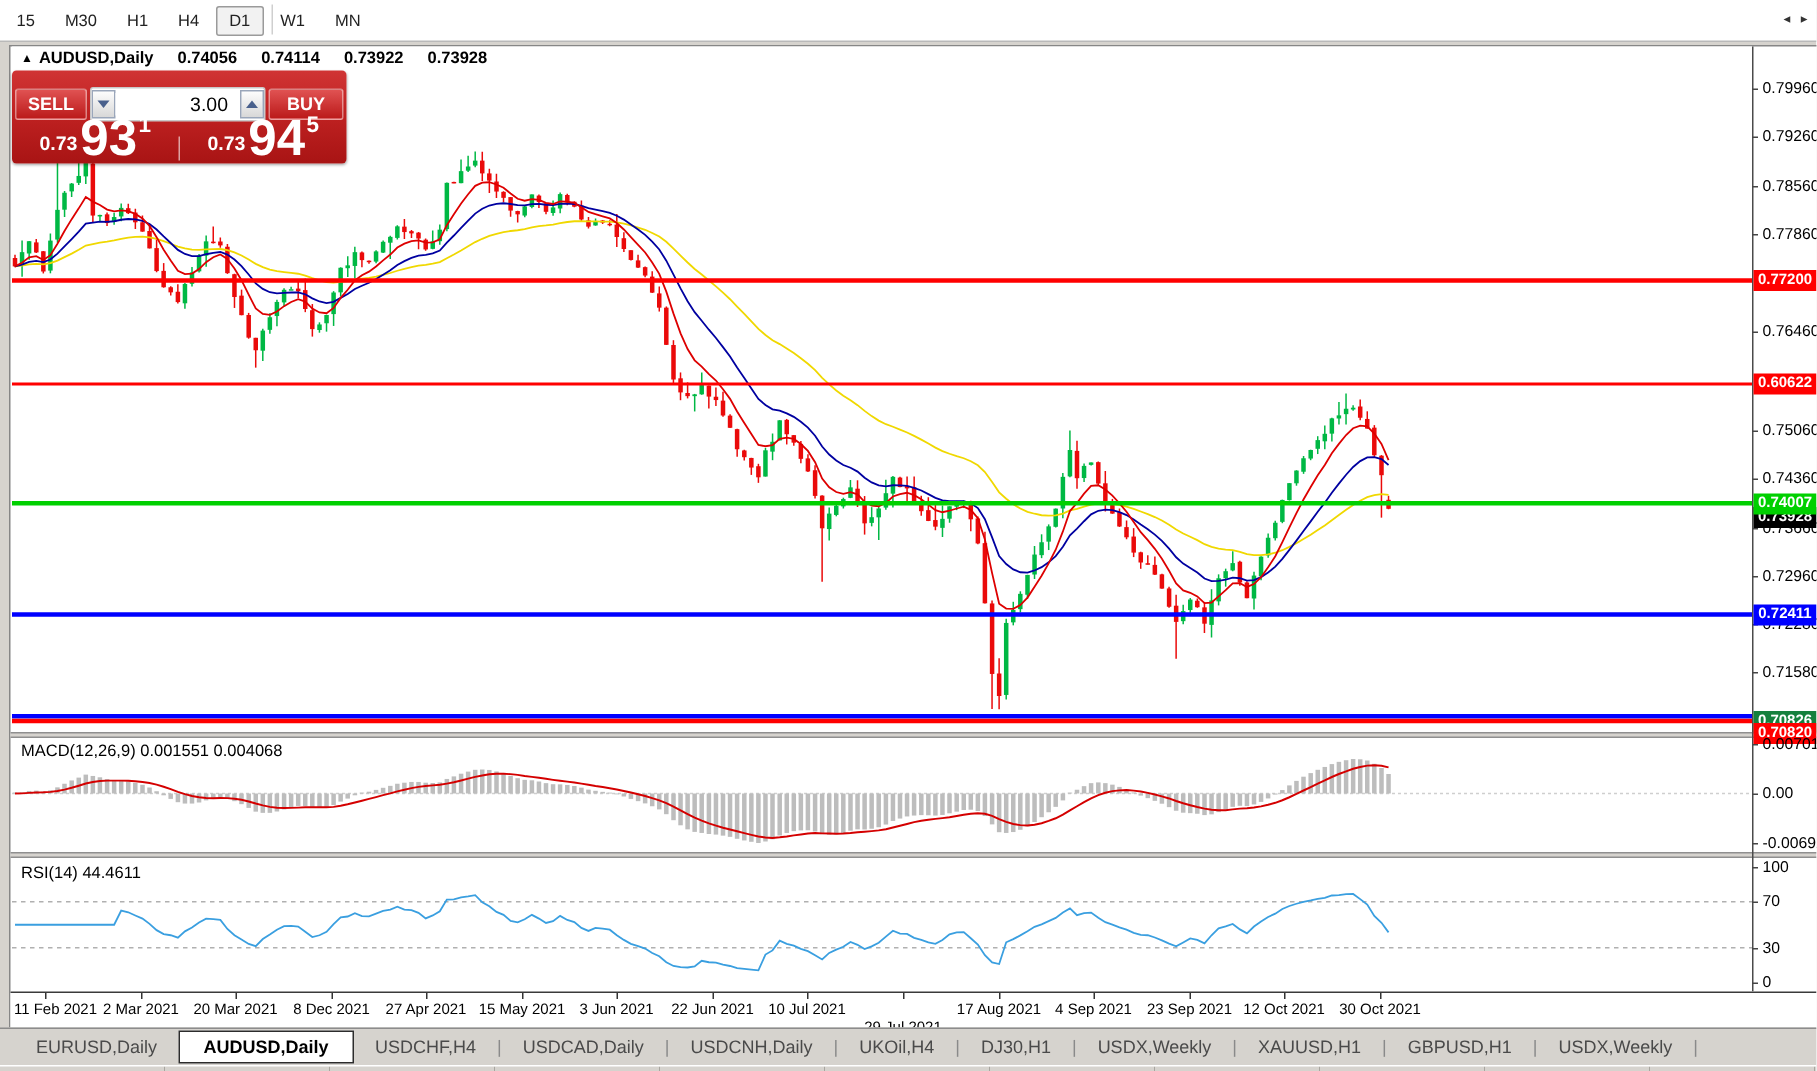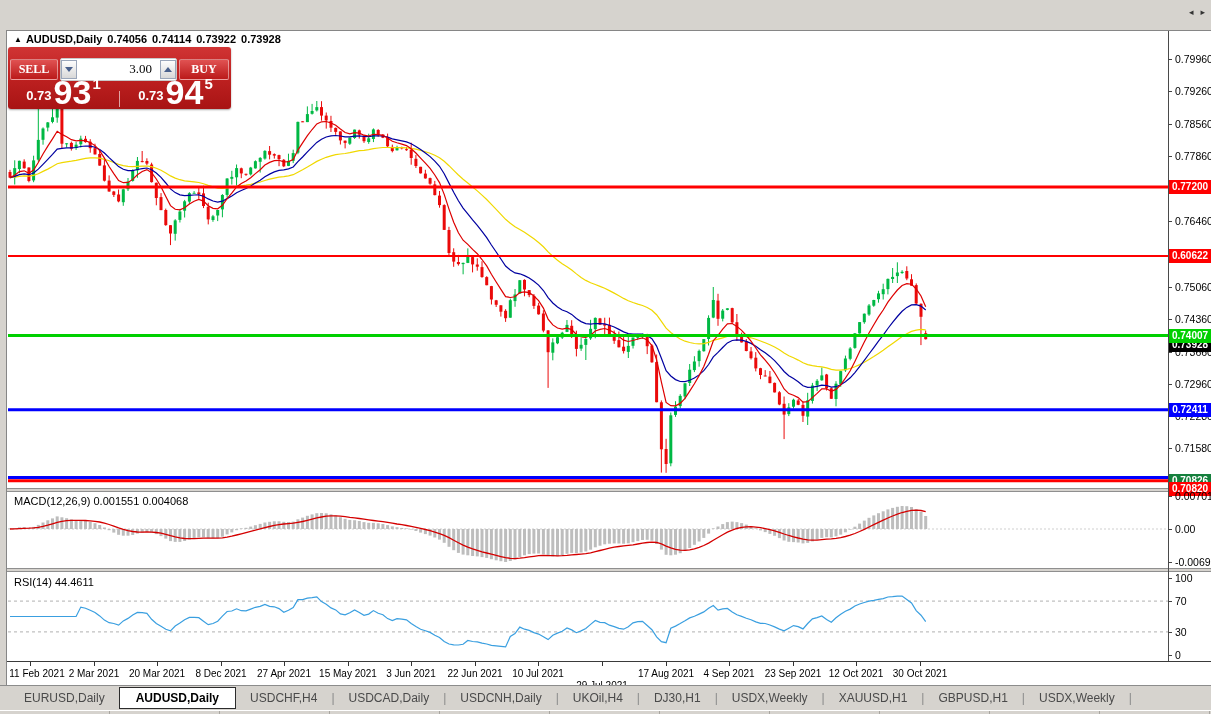--- a/index.html
+++ b/index.html
@@ -24,30 +24,30 @@
   svg.chart-svg{position:absolute;background:#fff;}
 
   #axis-vline{position:absolute;left:1168px;top:31px;width:1px;height:630px;background:#4a4a4a;}
 
   .tick-mark{position:absolute;left:1168px;width:4px;height:1px;background:#444;}
   .tick-label{position:absolute;left:1175px;font-size:10.5px;color:#000;white-space:nowrap;}
   .badge{position:absolute;left:1169px;width:42px;height:14px;font-size:10px;font-weight:bold;
     color:#fff;text-align:center;line-height:14px;white-space:nowrap;}
 
   #chart-title{position:absolute;left:14px;top:33px;font-size:11px;font-weight:bold;color:#000;z-index:6;}
-  #chart-title .num{margin-left:5px;}
+  #chart-title .num{margin-left:16px;}
   #chart-title .arr{font-size:8px;margin-right:4px;position:relative;top:-1px;}
 
   .ind-label{position:absolute;left:14px;font-size:11px;color:#000;z-index:4;}
 
   
   #trade-panel{position:absolute;left:8px;top:47px;width:223px;height:62px;z-index:5;
     background:linear-gradient(180deg,#d03434 0%,#c02222 45%,#a81414 100%);
     border-radius:3px;box-shadow:0 1px 2px rgba(0,0,0,.35);}
-  .tp-row1{display:flex;align-items:center;height:42px;padding:2px 2px 0 2px;box-sizing:border-box;font-family:Liberation Serif, serif;}
+  .tp-row1{display:flex;align-items:center;height:42px;padding:2px 2px 0 2px;box-sizing:border-box;}
   .tp-btn{flex:0 0 auto;height:21px;font-size:12px;font-weight:bold;color:#fff;font-family:inherit;
     background:linear-gradient(180deg,#e05252,#bb1a1a);border:1px solid rgba(255,255,255,.45);
     border-radius:2px;cursor:default;}
   .tp-btn.sell{width:48px;}
   .tp-btn.buy{width:50px;}
   .tp-spin{flex:1;display:flex;align-items:center;height:21px;margin:0 2px;background:#fff;
     border:1px solid #c9c9c9;border-radius:2px;overflow:hidden;}
   .spin-btn{width:16px;height:19px;background:linear-gradient(180deg,#fdfdfd,#d8d8d8);
     border:1px solid #9aa6ba;display:flex;align-items:center;justify-content:center;cursor:default;padding:0;}
   .tri-dn{width:0;height:0;border-left:4px solid transparent;border-right:4px solid transparent;border-top:5px solid #49608c;}
@@ -78,20 +78,30 @@
 
   #statusbar{position:absolute;left:0;top:710px;width:1211px;height:4px;background:#d6d3ce;
     border-top:1px solid #ffffff;
     background-image:repeating-linear-gradient(90deg,transparent 0 109px,#a9a6a0 109px 110px);}
 </style>
 </head>
 <body>
 
 <div id="app">
 
+  <div id="toolbar">
+    <button class="tf-btn">15</button>
+      <button class="tf-btn">M30</button>
+      <button class="tf-btn">H1</button>
+      <button class="tf-btn">H4</button>
+      <button class="tf-btn active">D1</button>
+      <button class="tf-btn">W1</button>
+      <button class="tf-btn">MN</button>
+      <div id="tb-sep"></div>
+  </div>
 
   <div id="frame"></div>
 
   <svg id="main-svg" class="chart-svg" style="left:8px;top:31px" width="1160" height="457">
       <g>
         <line x1="2" y1="138.8" x2="2" y2="147.2" stroke="#ea0a0a" stroke-width="1"></line>
         <rect x="0.5" y="141.0" width="3" height="5.6" fill="#ea0a0a"></rect>
         <line x1="6.72" y1="129.3" x2="6.72" y2="153.5" stroke="#00b844" stroke-width="1"></line>
         <rect x="5.2" y="137.1" width="3" height="9.2" fill="#00b844"></rect>
         <line x1="11.44" y1="129.7" x2="11.44" y2="142.2" stroke="#00b844" stroke-width="1"></line>

